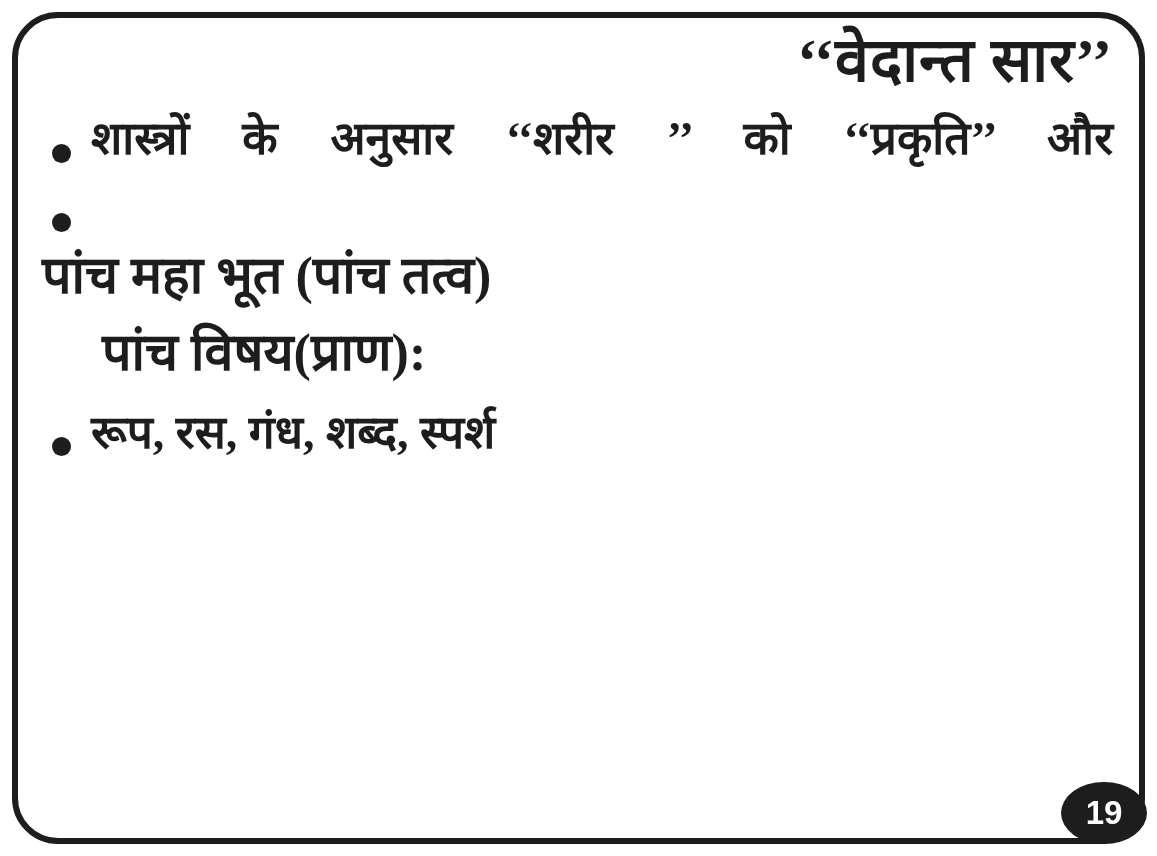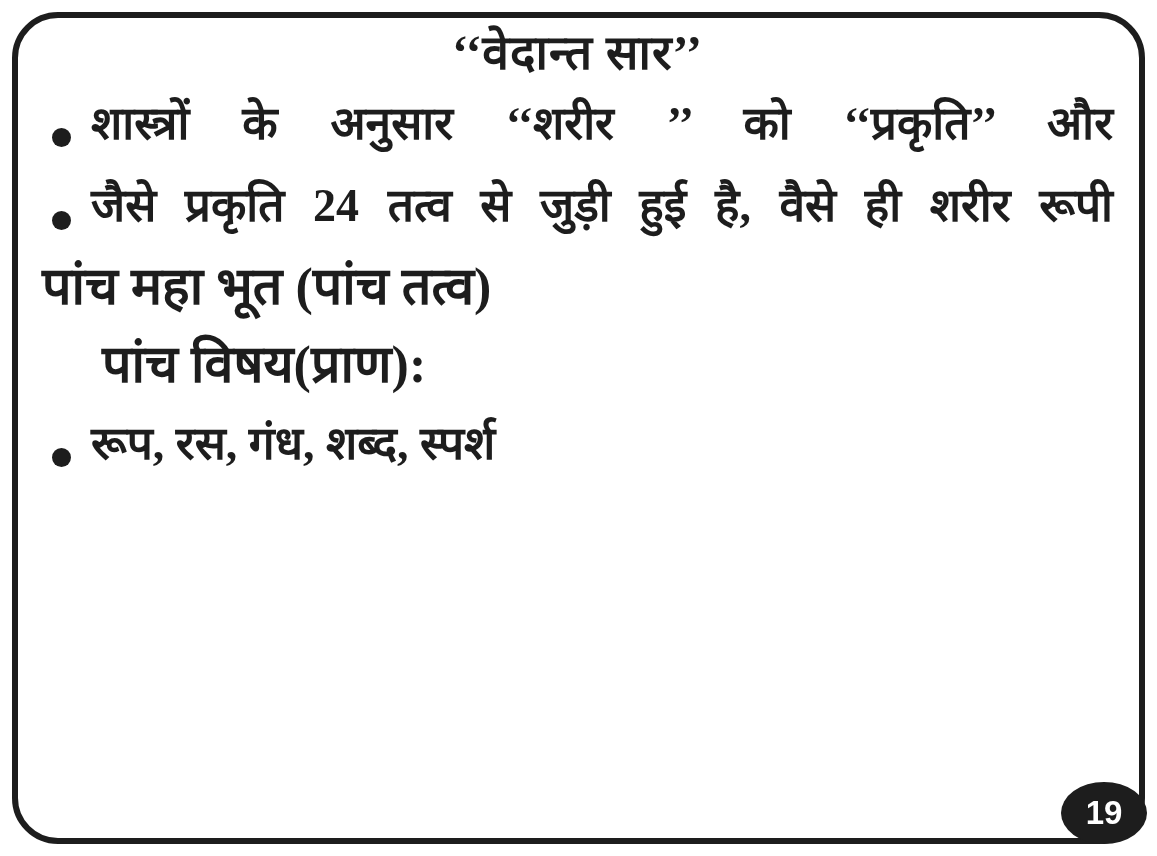--- a/index.html
+++ b/index.html
@@ -22,22 +22,22 @@
     width: 1133px;
     height: 832px;
     box-sizing: border-box;
     border: 6px solid var(--ink, #1d1d1d);
     border-radius: 46px;
     padding: 4px 26px 0 24px;
     background: var(--bg, #ffffff);
   }
   .title {
     margin: 2px 0 6px 0;
-    text-align: center;
-    font-size: 48px;
+    text-align: right;
+    font-size: 61px;
     font-weight: 700;
     line-height: 1.2;
     letter-spacing: 1px;
   }
   .row {
     display: flex;
     align-items: center;
     margin: 0 0 10px 0;
   }
   .dot {
@@ -96,21 +96,20 @@
   <div class="row">
     <span class="dot"></span>
     <div class="text">
       <div class="line fill">शास्त्रों के अनुसार ‘‘शरीर ’’ को ‘‘प्रकृति’’ और</div>
     </div>
   </div>
 
   <div class="row">
     <span class="dot"></span>
     <div class="text">
-      <div class="line fill">जैसे प्रकृति 24 तत्व से जुड़ी हुई है, वैसे ही शरीर रूपी</div>
     </div>
   </div>
 
   <h2 class="heading">पांच महा भूत (पांच तत्व)</h2>
 
 
   <h2 class="heading shift-right">पांच विषय(प्राण):</h2>
 
   <div class="row">
     <span class="dot"></span>

